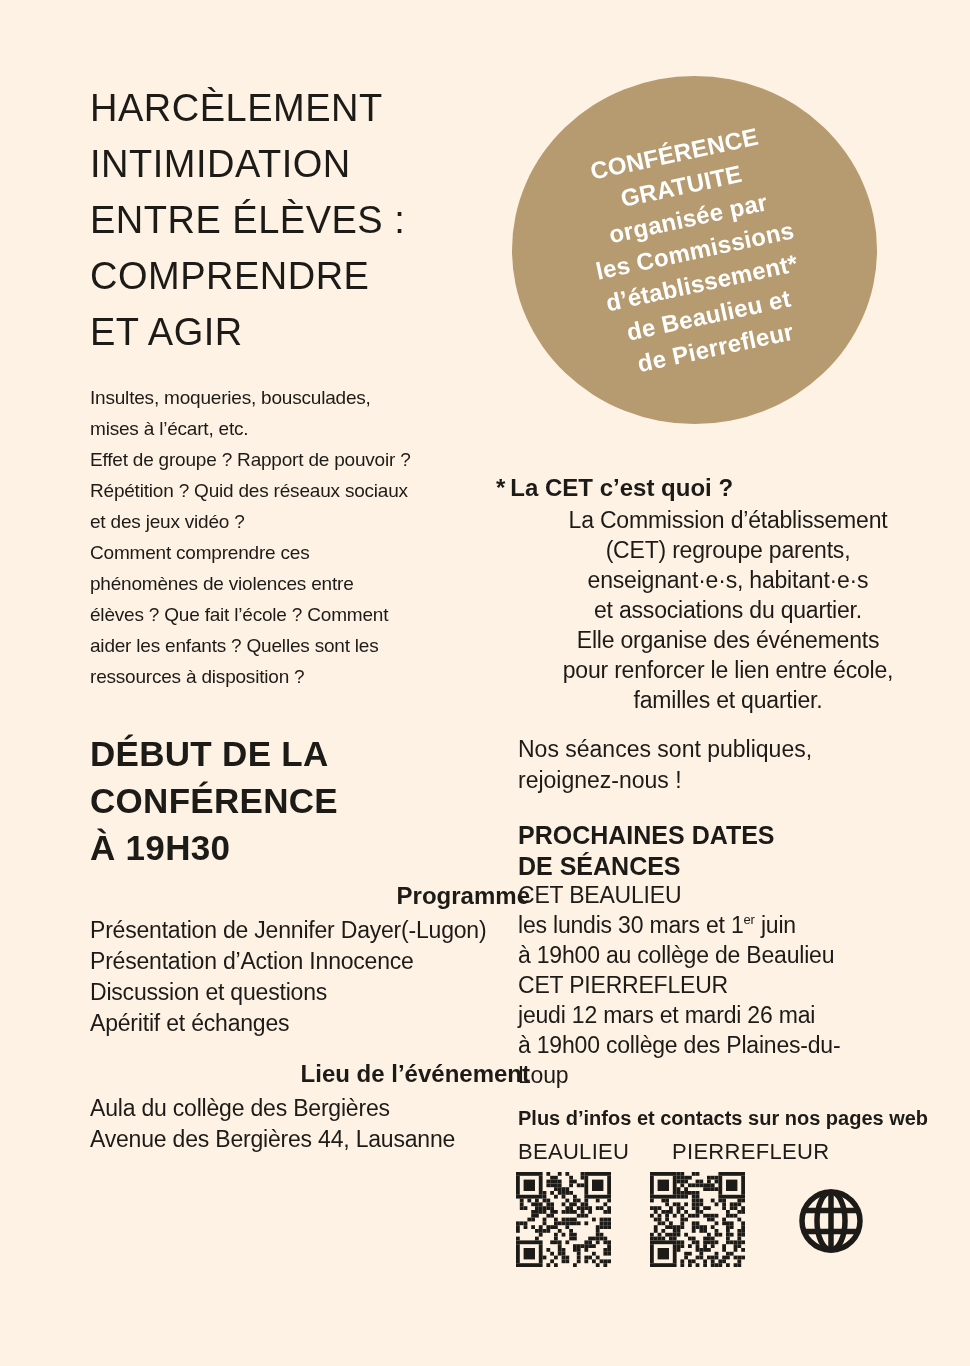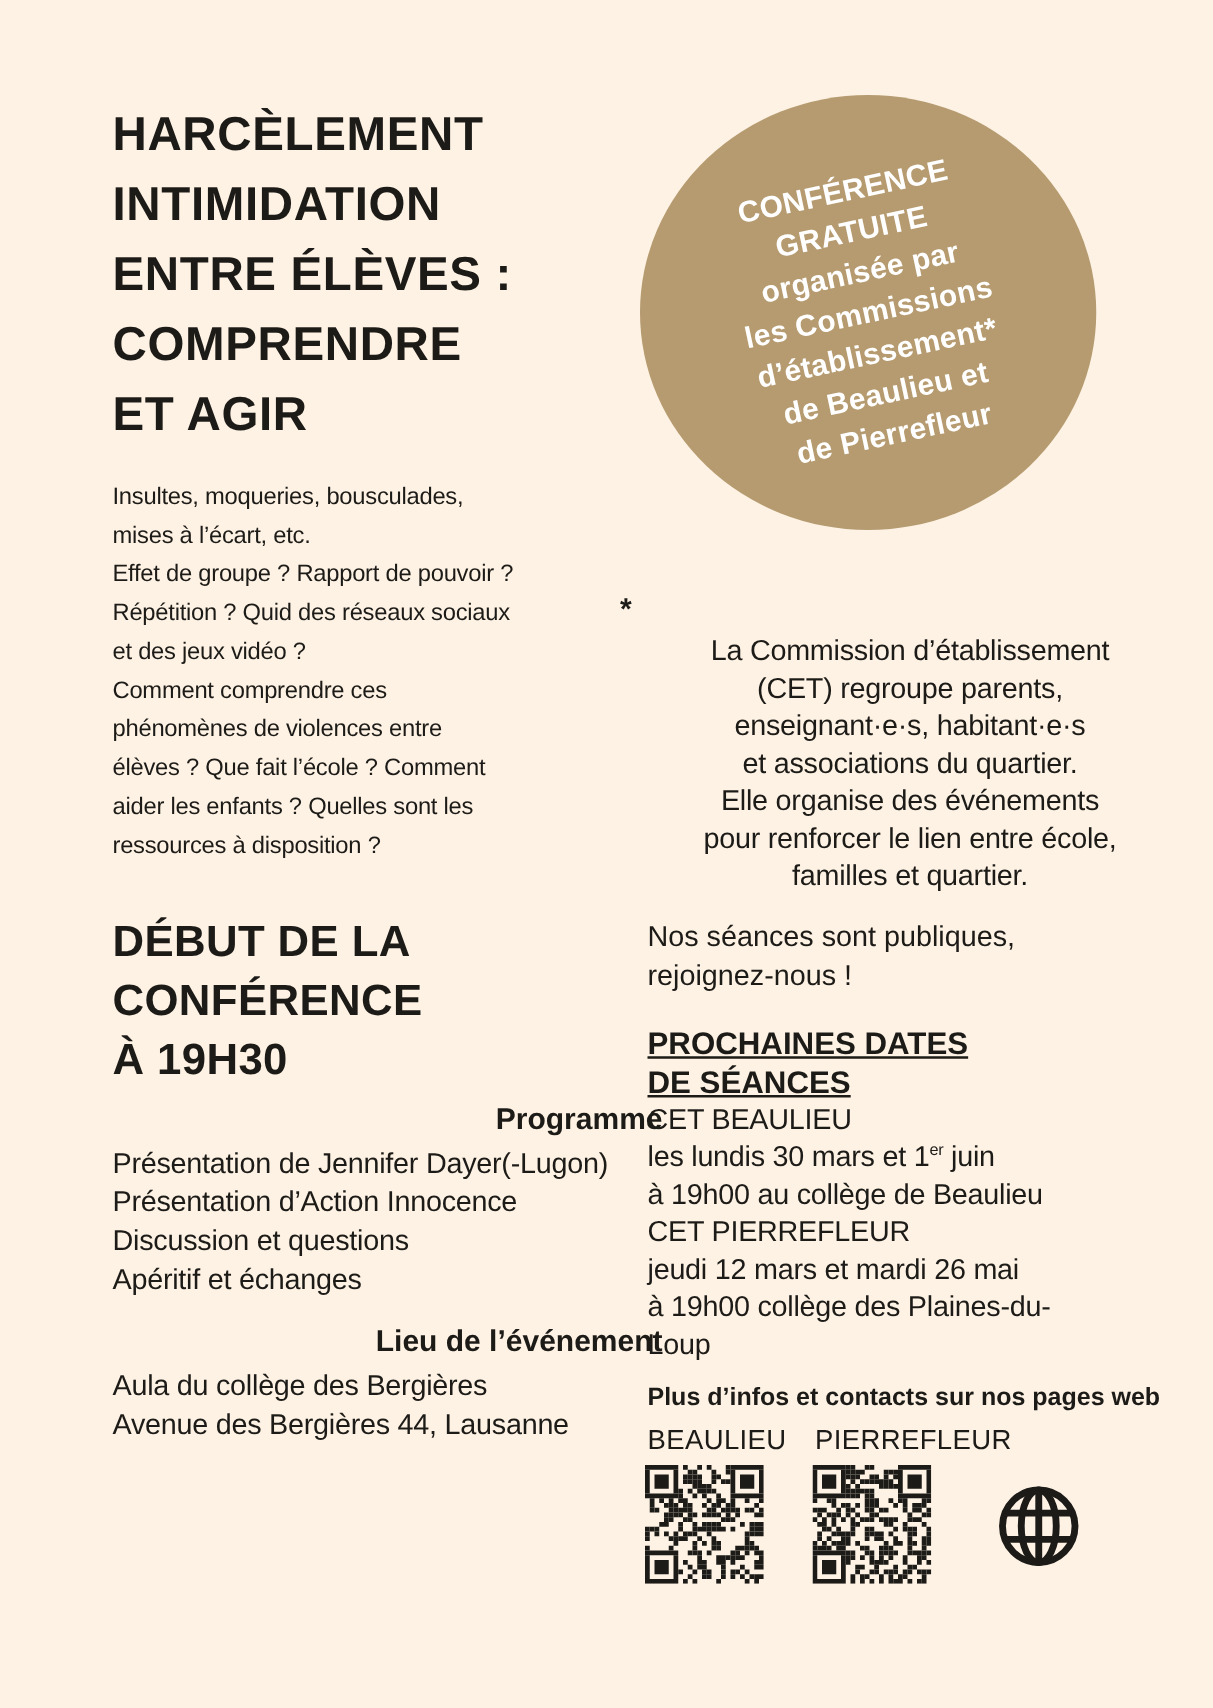--- a/index.html
+++ b/index.html
@@ -8,21 +8,21 @@
     position: relative;
     background: #FDF2E3;
     color: #1D1B18;
     font-family: "Liberation Sans", sans-serif;
   }
   .pre { white-space: pre-line; }
 
   
   .title {
     position: absolute; left: 90px; top: 80px; width: 430px;
-    font-size: 38px; font-weight: bold; line-height: 56px;
+    font-size: 38px; font-weight: normal; line-height: 56px;
     letter-spacing: 0.5px;
   }
   .intro {
     position: absolute; left: 90px; top: 382px; width: 440px;
     font-size: 19px; line-height: 31px; letter-spacing: -0.2px;
   }
   .start-heading {
     position: absolute; left: 90px; top: 730px; width: 420px;
     font-size: 35px; font-weight: bold; line-height: 47px;
     letter-spacing: 0.3px;
@@ -60,39 +60,39 @@
   .cet-body {
     position: absolute; left: 518px; top: 505px; width: 420px;
     font-size: 23px; line-height: 30px; letter-spacing: -0.2px; text-align: center;
   }
   .public-note {
     position: absolute; left: 518px; top: 734px; width: 420px;
     font-size: 23px; line-height: 31px;
   }
   .dates-heading {
     position: absolute; left: 518px; top: 820px; width: 420px;
-    font-size: 25px; font-weight: bold; line-height: 31px; text-decoration: underline;
+    font-size: 25px; font-weight: bold; line-height: 31px;
   }
   .dates-body {
     position: absolute; left: 518px; top: 880px; width: 430px;
     font-size: 23px; line-height: 30px; letter-spacing: -0.2px;
   }
   .dates-body .line { min-height: 30px; }
   .dates-body sup { font-size: 13px; vertical-align: super; line-height: 0; }
 
   .footer-info {
     position: absolute; left: 518px; top: 1105px; width: 440px;
     font-size: 20px; font-weight: bold; line-height: 26px;
   }
   .qr-label {
     position: absolute; top: 1138px;
     font-size: 22px; line-height: 28px; letter-spacing: 0.3px;
   }
   .qr-label.beaulieu { left: 518px; }
-  .qr-label.pierrefleur { left: 652px; text-align: center; }
+  .qr-label.pierrefleur { left: 672px; text-align: center; }
   .qr { position: absolute; top: 1172px; width: 95px; height: 95px; }
   .qr.qr1 { left: 516px; }
   .qr.qr2 { left: 650px; }
   .globe { position: absolute; left: 794px; top: 1184px; width: 74px; height: 74px; }
 </style>
 </head>
 <body style="background: rgb(253, 242, 227); color: rgb(29, 27, 24);">
 
 <h1 class="title pre">HARCÈLEMENT
 INTIMIDATION
@@ -134,20 +134,21 @@
 GRATUITE
 organisée par
 les Commissions
 d’établissement*
 de Beaulieu et
 de Pierrefleur</div>
 </div>
 
 <div class="cet-heading-row">
   <span class="cet-asterisk">*</span>
+  <span>La CET c’est quoi ?</span>
 </div>
 <p class="cet-body pre">La Commission d’établissement
 (CET) regroupe parents,
 enseignant·e·s, habitant·e·s
 et associations du quartier.
 Elle organise des événements
 pour renforcer le lien entre école,
 familles et quartier.</p>
 
 <p class="public-note pre">Nos séances sont publiques,

